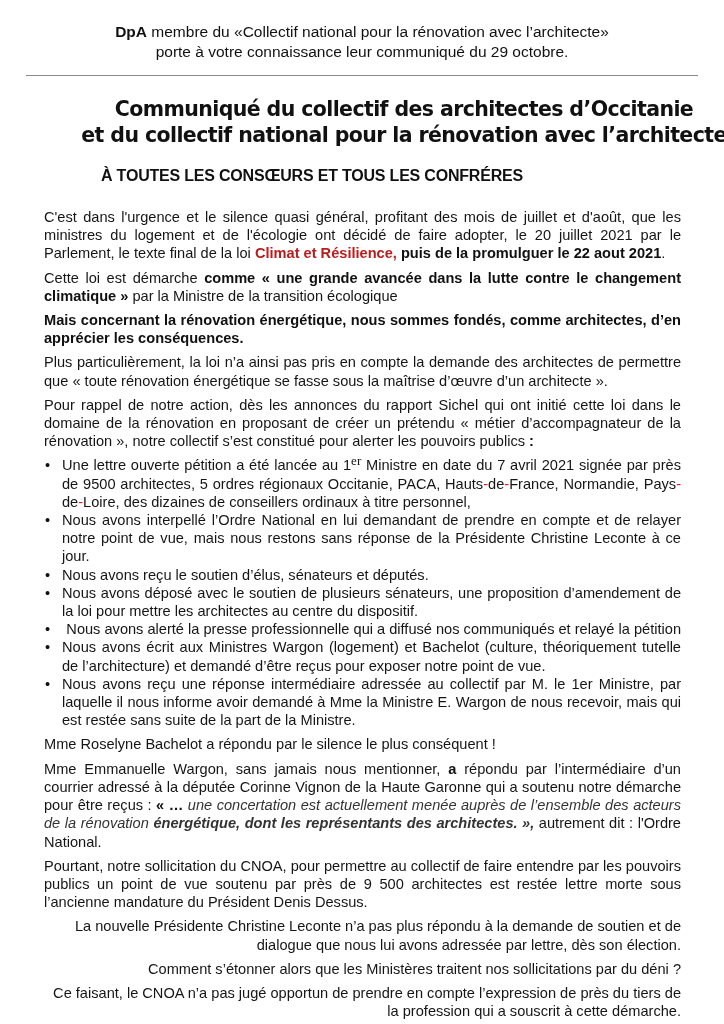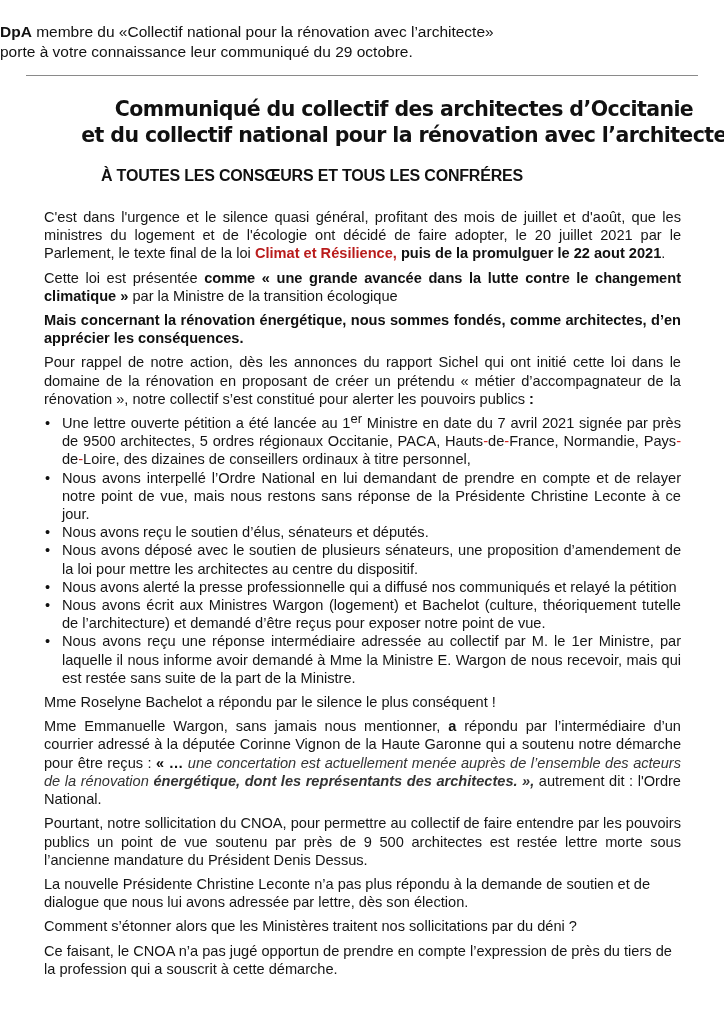--- a/index.html
+++ b/index.html
@@ -2,21 +2,21 @@
 <html><head>
 <meta charset="utf-8">
 <style>
   html, body { margin: 0; padding: 0; background: #ffffff; }
   body {
     width: 724px; height: 1024px; overflow: hidden; position: relative;
     font-family: "Liberation Sans", sans-serif; color: #111111;
   }
   .header {
     position: absolute; top: 22px; left: 0; width: 724px;
-    font-size: 15.5px; line-height: 20px; color: #111;
+    text-align: center; font-size: 15.5px; line-height: 20px; color: #111;
   }
   .header b { font-weight: bold; }
   .rule {
     position: absolute; top: 75px; left: 26px; width: 672px; height: 0;
     border-top: 1.5px solid #8a8a8a;
   }
   .title {
     position: absolute; top: 96px; left: 0; width: 724px; text-align: center;
     font-size: 20.5px; line-height: 26px; font-weight: bold; color: #111;
     font-family: "DejaVu Sans", sans-serif; letter-spacing: -0.6px; padding-left: 42px;
@@ -33,22 +33,22 @@
   .body p { margin: 0 0 6px 0; }
   .body b { font-weight: bold; color: #111; }
   .body i { font-style: italic; color: #333; }
   .gray-bold { font-weight: bold; color: #b91c1c; }
   .red { color: #d42020; }
   ul.bullets { margin: 0 0 6px 0; padding: 0 0 0 18px; list-style: none; }
   ul.bullets li { position: relative; margin: 0; }
   ul.bullets li::before {
     content: "\2022"; position: absolute; left: -17px; top: 0; color: #111;
   }
-  .nojust { text-align: left; }
-  sup { font-size: 13px; line-height: 0; vertical-align: 5px; }
+  .nojust { text-align: right; }
+  sup { font-size: 13px; line-height: 0; vertical-align: 5px; font-family: Liberation Serif, serif; }
 </style>
 </head>
 <body>
 
 <div class="header">
   <div><b>DpA</b><span> membre du «Collectif national pour la rénovation avec l’architecte»</span></div>
   <div>porte à votre connaissance leur communiqué du 29 octobre.</div>
 </div>
 
 <div class="rule"></div>
@@ -56,24 +56,25 @@
 <div class="title">
   <div>Communiqué du collectif des architectes d’Occitanie</div>
   <div>et du collectif national pour la rénovation avec l’architecte</div>
 </div>
 
 <div class="subtitle">À TOUTES LES CONSŒURS  ET TOUS LES CONFRÉRES</div>
 
 <div class="body">
   <p><span>C'est dans l'urgence et le silence quasi général, profitant des mois de juillet et d'août, que les ministres du logement et de l'écologie ont décidé de faire adopter, le 20 juillet 2021 par le Parlement, le texte final de la loi </span><span class="gray-bold">Climat et Résilience</span><span class="gray-bold">, </span><b>puis de la promulguer le 22 aout 2021</b><span>.</span></p>
 
-  <p><span>Cette loi est présentée </span><b>comme « une grande avancée dans la lutte contre le changement climatique »</b><span> par la Ministre de la transition écologique</span></p>
+  <p><span>Cette loi est démarche </span><b>comme « une grande avancée dans la lutte contre le changement climatique »</b><span> par la Ministre de la transition écologique</span></p>
 
   <p><b>Mais concernant la rénovation énergétique, nous sommes fondés, comme architectes, d’en apprécier les conséquences.</b></p>
 
+  <p>Plus particulièrement, la loi n’a ainsi pas pris en compte la demande des architectes de permettre que « toute rénovation énergétique se fasse sous la maîtrise d’œuvre d’un architecte ».</p>
 
   <p><span>Pour rappel de notre action, dès les annonces du rapport Sichel qui ont initié cette loi dans le domaine de la rénovation en proposant de créer un prétendu « métier d’accompagnateur de la rénovation », notre collectif s’est constitué pour alerter les pouvoirs publics </span><b>:</b></p>
 
   <ul class="bullets">
     <li><span>Une lettre ouverte pétition a été lancée au 1</span><sup>er</sup><span> Ministre en date du 7 avril 2021 signée par près de 9500 architectes, 5 ordres régionaux Occitanie, PACA, Hauts</span><span class="red">-</span><span>de</span><span class="red">-</span><span>France, Normandie, Pays</span><span class="red">-</span><span>de</span><span class="red">-</span><span>Loire, des dizaines de conseillers ordinaux à titre personnel,</span></li>
     <li>Nous avons interpellé l’Ordre National en lui demandant de prendre en compte et de relayer notre point de vue, mais nous restons sans réponse de la Présidente Christine Leconte à ce jour.</li>
     <li>Nous avons reçu le soutien d’élus, sénateurs et députés.</li>
     <li>Nous avons déposé avec le soutien de plusieurs sénateurs, une proposition d’amendement de la loi pour mettre les architectes au centre du dispositif.</li>
     <li class="nojust">Nous avons alerté la presse professionnelle qui a diffusé nos communiqués et relayé la pétition</li>
     <li>Nous avons écrit aux Ministres Wargon (logement) et Bachelot (culture, théoriquement tutelle de l’architecture) et demandé d’être reçus pour exposer notre point de vue.</li>

